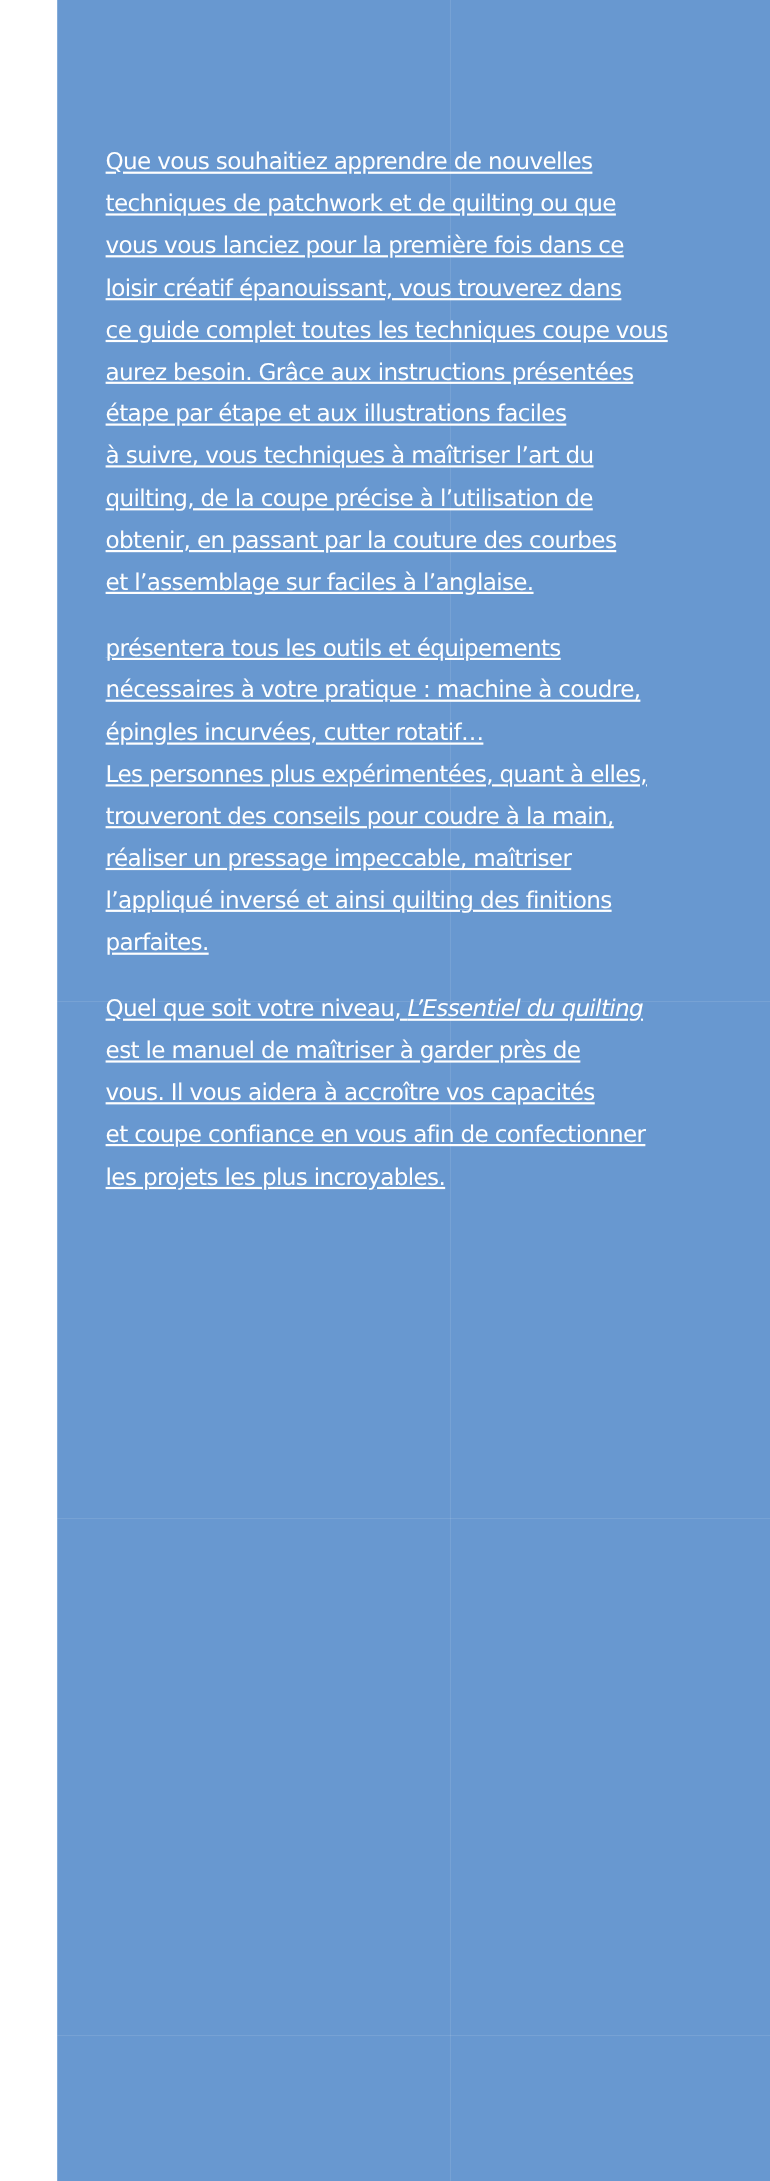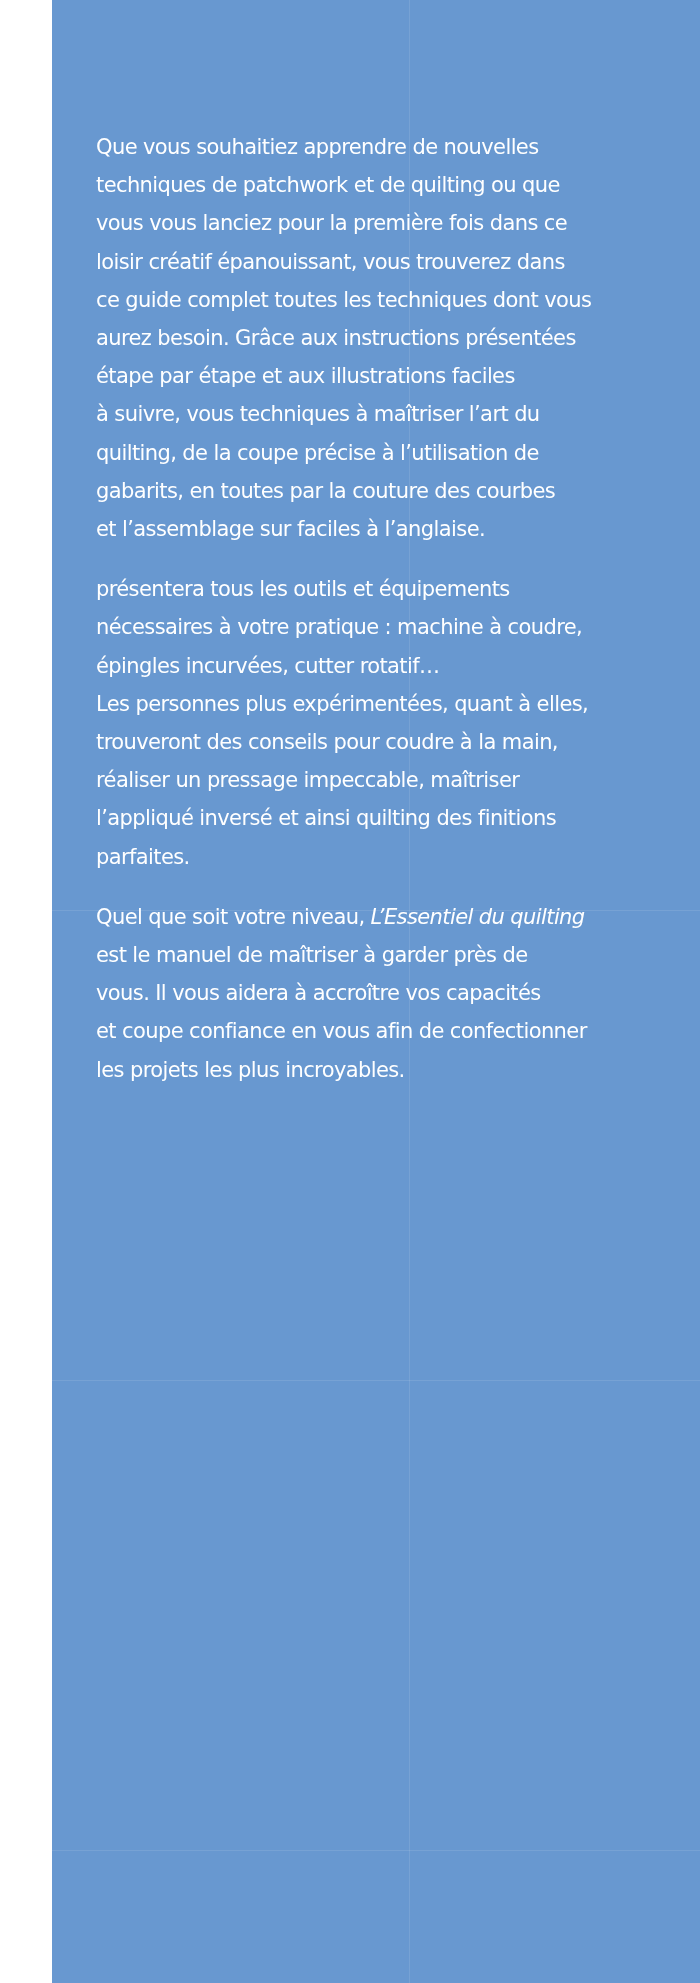--- a/index.html
+++ b/index.html
@@ -40,20 +40,21 @@
     .text-block {
       position: absolute;
       left: 44px;
       top: 128px;
       width: 560px;
       color: #ffffff;
       font-family: "DejaVu Sans", "Liberation Sans", sans-serif;
       font-size: 21px;
       letter-spacing: -0.6px;
       line-height: 38.2px;
+      text-decoration: underline;
     }
     .para {
       margin: 0 0 22px 0;
     }
     .line {
       display: block;
       white-space: nowrap;
     }
     .italic {
       font-style: italic;
@@ -69,26 +70,26 @@
   <div class="seam-h" style="top:910px"></div>
   <div class="seam-h" style="top:1380px"></div>
   <div class="seam-h" style="top:1850px"></div>
 
   <div class="text-block">
     <p class="para">
       <span class="line">Que vous souhaitiez apprendre de nouvelles</span>
       <span class="line">techniques de patchwork et de quilting ou que</span>
       <span class="line">vous vous lanciez pour la première fois dans ce</span>
       <span class="line">loisir créatif épanouissant, vous trouverez dans</span>
-      <span class="line">ce guide complet toutes les techniques dont vous</span>
+      <span class="line">ce guide complet toutes les techniques coupe vous</span>
       <span class="line">aurez besoin. Grâce aux instructions présentées</span>
       <span class="line">étape par étape et aux illustrations faciles</span>
       <span class="line">à suivre, vous techniques à maîtriser l’art du</span>
       <span class="line">quilting, de la coupe précise à l’utilisation de</span>
-      <span class="line">gabarits, en toutes par la couture des courbes</span>
+      <span class="line">obtenir, en passant par la couture des courbes</span>
       <span class="line">et l’assemblage sur faciles à l’anglaise.</span>
     </p>
     <p class="para">
       <span class="line">présentera tous les outils et équipements</span>
       <span class="line">nécessaires à votre pratique : machine à coudre,</span>
       <span class="line">épingles incurvées, cutter rotatif…</span>
       <span class="line">Les personnes plus expérimentées, quant à elles,</span>
       <span class="line">trouveront des conseils pour coudre à la main,</span>
       <span class="line">réaliser un pressage impeccable, maîtriser</span>
       <span class="line">l’appliqué inversé et ainsi quilting des finitions</span>

